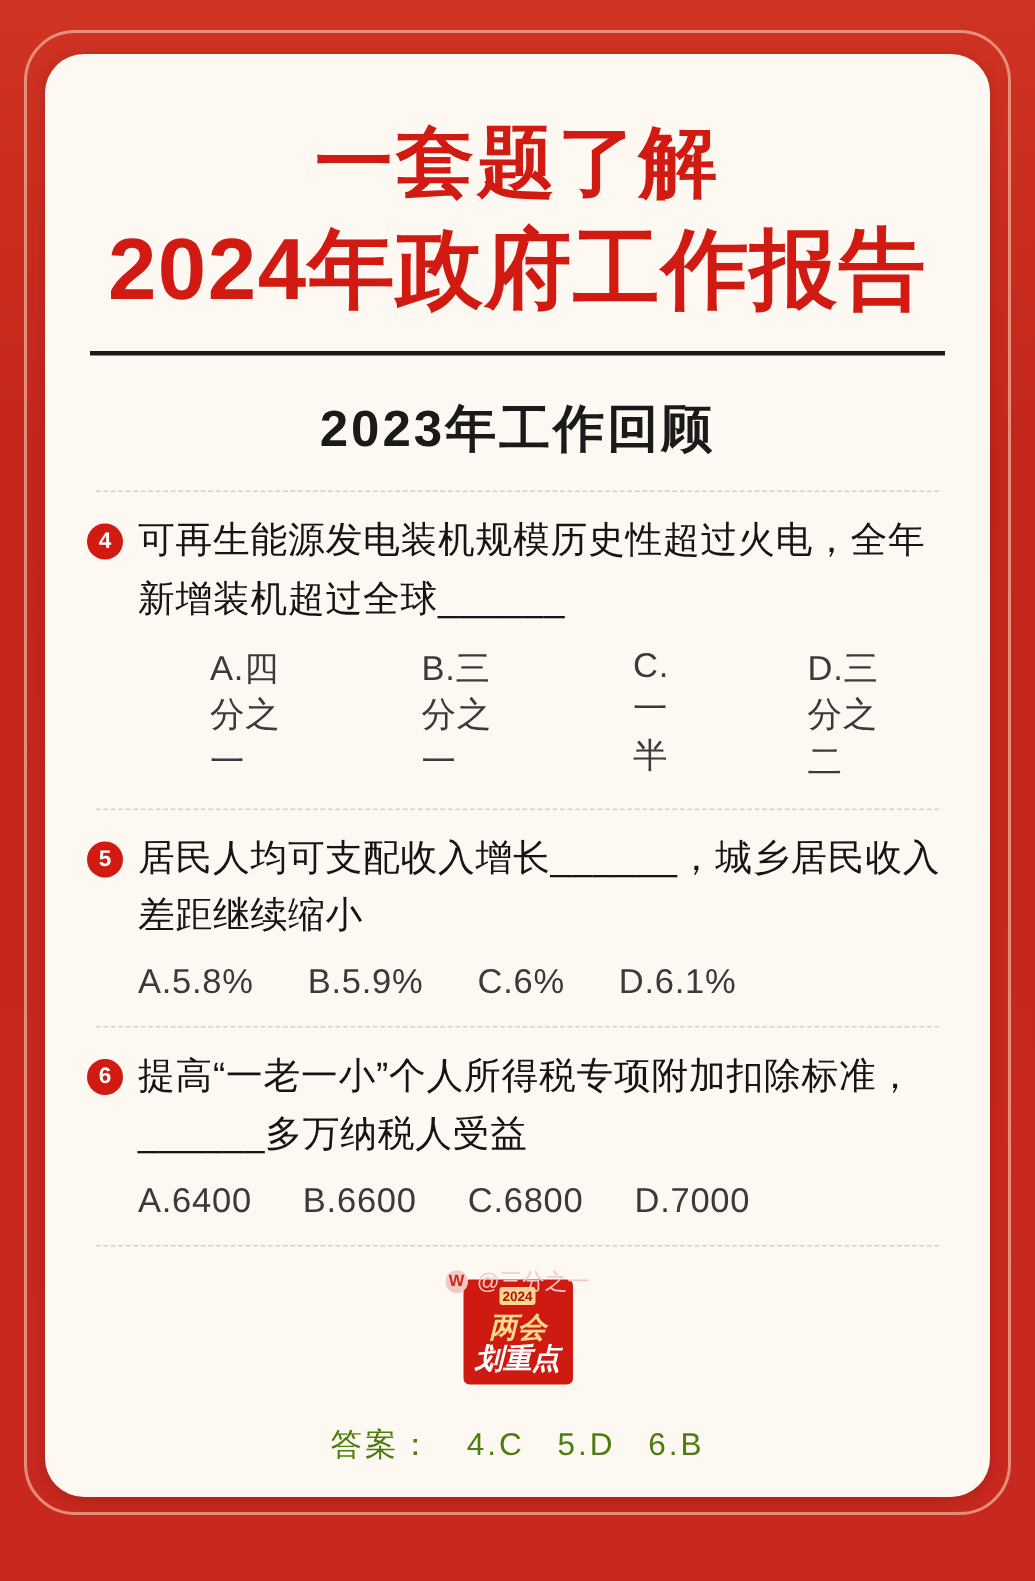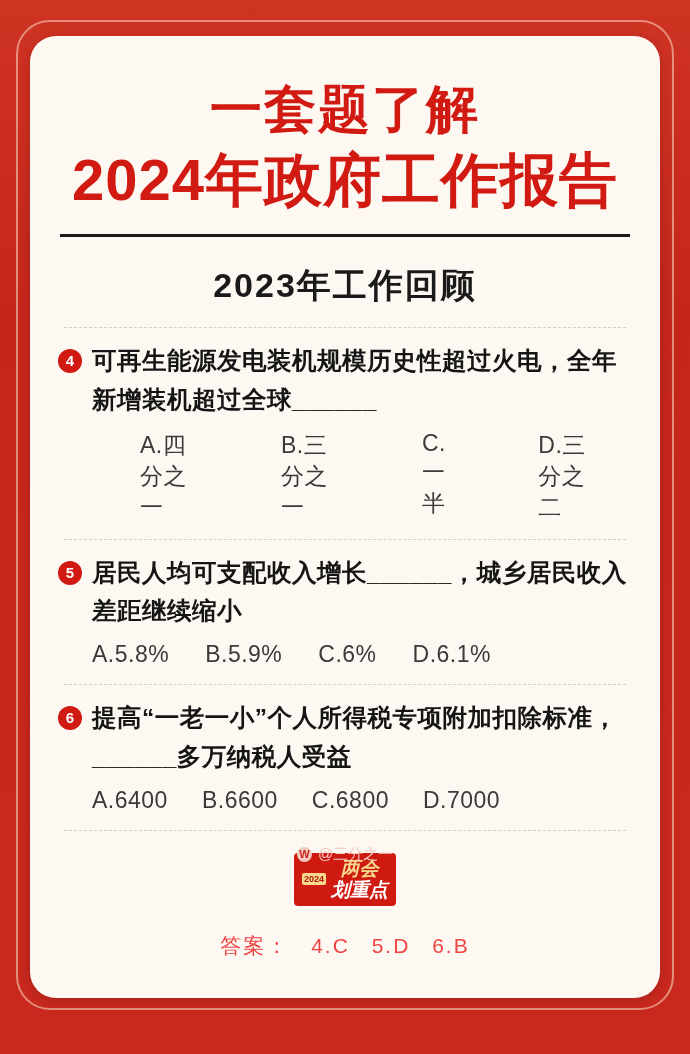--- a/index.html
+++ b/index.html
@@ -109,21 +109,20 @@
     text-align: center;
     margin-top: 7px;
     margin-right: 10px;
   }
   .q-text {
     flex: 1 1 auto;
     font-size: 24.5px;
     color: #151515;
     line-height: 1.58;
     letter-spacing: .5px;
-    font-weight: bold;
   }
   .q-options {
     margin-left: 34px;
     margin-top: 10px;
     font-size: 23px;
     color: #3a3a3a;
     letter-spacing: .5px;
     display: flex;
   }
   .q-options span {
@@ -151,20 +150,21 @@
     letter-spacing: 1px;
   }
   .logo-lianghui {
     background: #cf1a12;
     color: #fff;
     border-radius: 4px;
     padding: 5px 8px 6px 8px;
     display: flex;
     align-items: center;
     gap: 5px;
+    flex-direction: column;
   }
   .lh-year {
     background: #f6d98a;
     color: #b3140c;
     font-size: 9px;
     font-weight: bold;
     border-radius: 2px;
     padding: 1px 2px;
     letter-spacing: 0;
   }
@@ -172,21 +172,21 @@
     font-size: 19px;
     font-weight: bold;
     line-height: 1.12;
     text-align: center;
     font-style: italic;
   }
   .lh-text .lh-b { color: #f6d98a; }
   .answers {
     text-align: center;
     margin-top: 26px;
-    color: #ef4444;
+    color: #4d7c0f;
     font-size: 21px;
     letter-spacing: 2px;
   }
   .answers .ans-item { margin-left: 14px; }
   .footer {
     position: absolute;
     left: 0;
     bottom: 10px;
     width: 690px;
     text-align: center;

